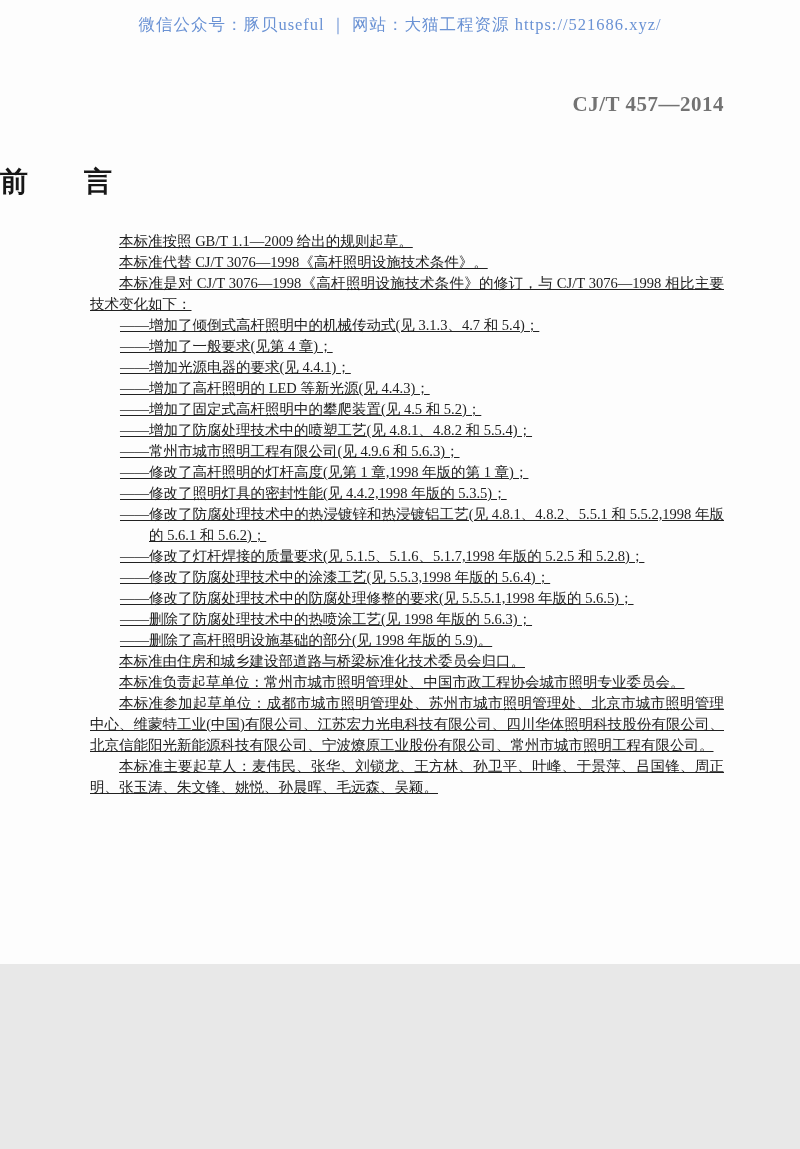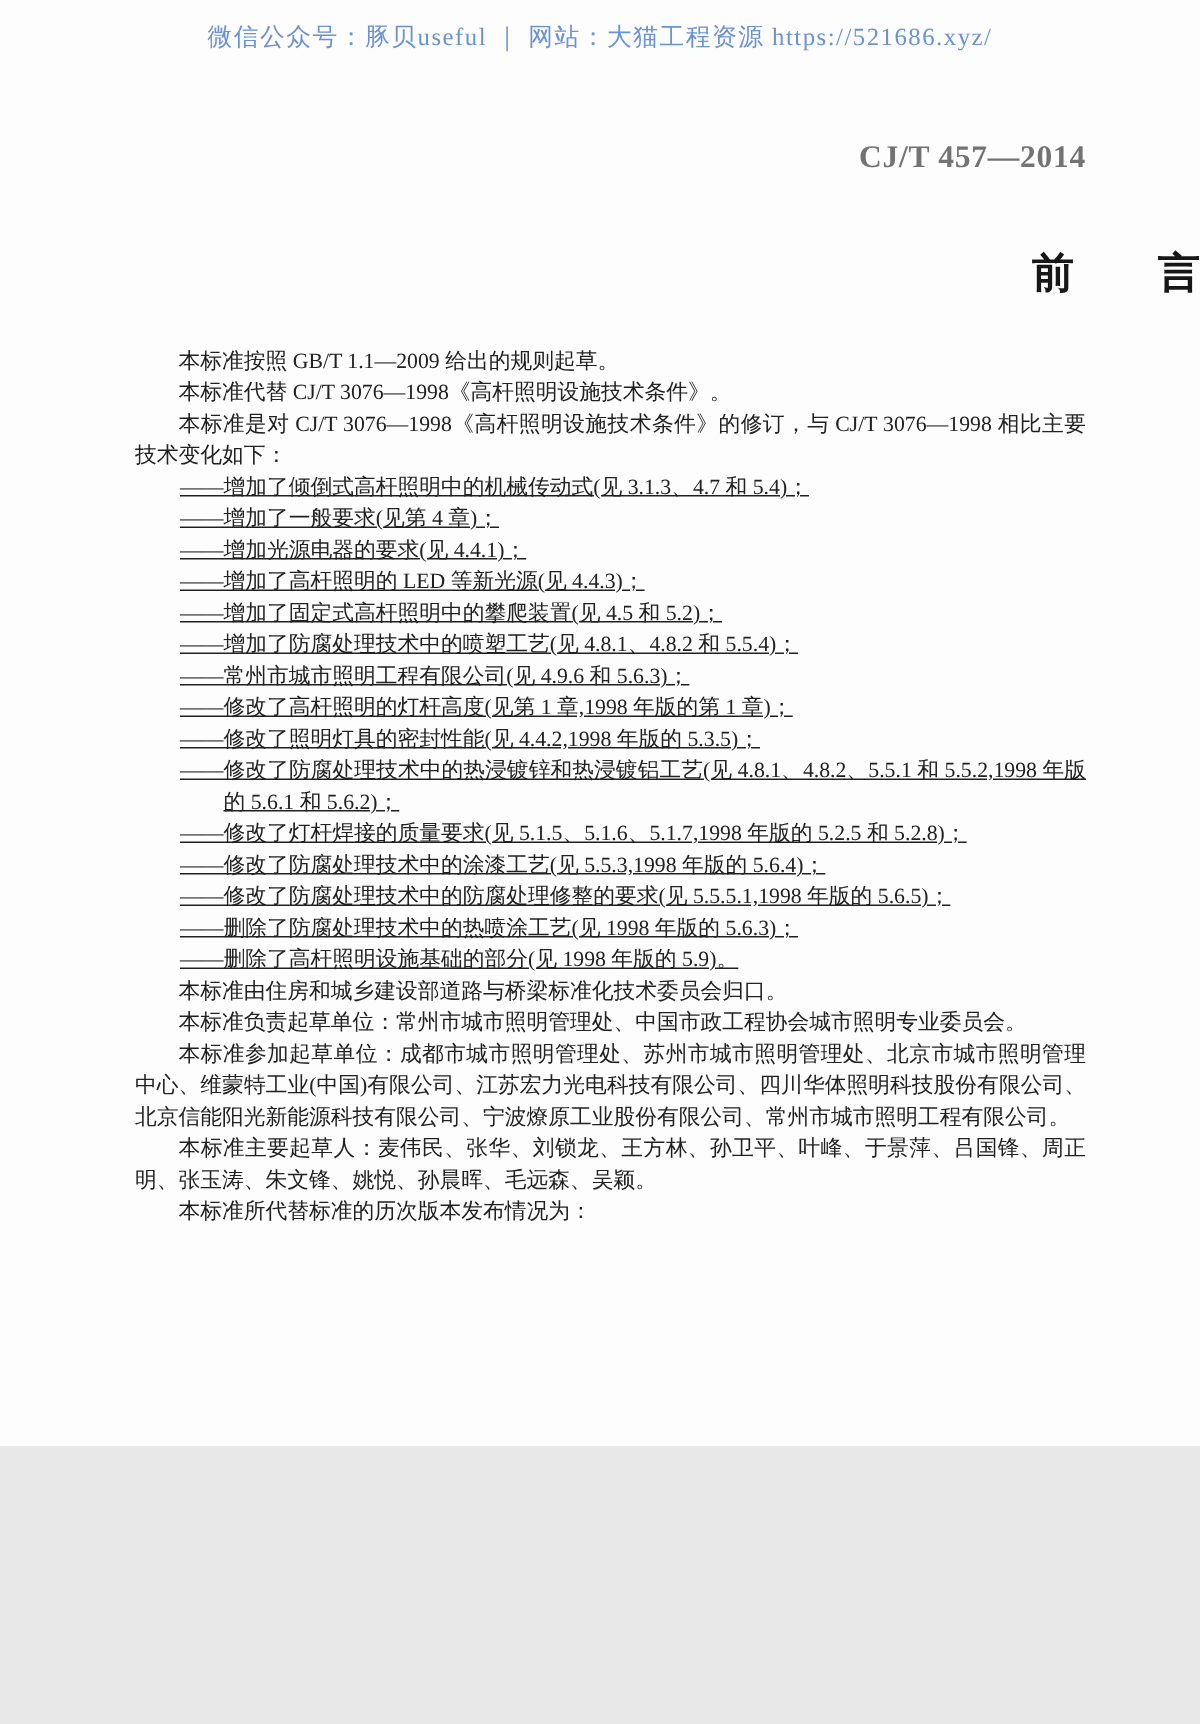--- a/index.html
+++ b/index.html
@@ -23,34 +23,34 @@
   .promo-top { top:14px; }
   .promo-bottom { top:1097px; }
   .doc-number {
     position:absolute; top:92px; right:76px;
     font-size:21px; font-weight:bold;
     letter-spacing:0.5px;
     color:#737373;
   }
   .fw-title {
     position:absolute; top:163px; left:0; width:100%;
-    text-align:right;
+    text-align:left;
     font-size:28px; font-weight:bold;
     white-space:pre;
     color:#171717;
     font-family:"Liberation Sans","DejaVu Sans",sans-serif;
   }
   .body-block {
     position:absolute; top:231px; left:90px; width:634px;
     font-size:14.5px; line-height:21px;
     text-align:justify;
     color:#212121;
   }
   .body-block p { margin:0; }
-  .para-indent { text-indent:2em; }
+  .para-indent { text-indent:2em;text-decoration:underline; }
   .para-bullet { padding-left:59px; text-indent:-29px;text-decoration:underline; }
   .page-number {
     position:absolute; top:1052px; left:688px;
     font-size:14px; font-weight:bold;
     color:#2a2a2a;
     letter-spacing:-1px;
   }
 </style>
 </head>
 <body>
@@ -80,20 +80,19 @@
       <p class="para-bullet">——修改了防腐处理技术中的热浸镀锌和热浸镀铝工艺(见 4.8.1、4.8.2、5.5.1 和 5.5.2,1998 年版的 5.6.1 和 5.6.2)；</p>
       <p class="para-bullet">——修改了灯杆焊接的质量要求(见 5.1.5、5.1.6、5.1.7,1998 年版的 5.2.5 和 5.2.8)；</p>
       <p class="para-bullet">——修改了防腐处理技术中的涂漆工艺(见 5.5.3,1998 年版的 5.6.4)；</p>
       <p class="para-bullet">——修改了防腐处理技术中的防腐处理修整的要求(见 5.5.5.1,1998 年版的 5.6.5)；</p>
       <p class="para-bullet">——删除了防腐处理技术中的热喷涂工艺(见 1998 年版的 5.6.3)；</p>
       <p class="para-bullet">——删除了高杆照明设施基础的部分(见 1998 年版的 5.9)。</p>
       <p class="para-indent">本标准由住房和城乡建设部道路与桥梁标准化技术委员会归口。</p>
       <p class="para-indent">本标准负责起草单位：常州市城市照明管理处、中国市政工程协会城市照明专业委员会。</p>
       <p class="para-indent">本标准参加起草单位：成都市城市照明管理处、苏州市城市照明管理处、北京市城市照明管理中心、维蒙特工业(中国)有限公司、江苏宏力光电科技有限公司、四川华体照明科技股份有限公司、北京信能阳光新能源科技有限公司、宁波燎原工业股份有限公司、常州市城市照明工程有限公司。</p>
       <p class="para-indent">本标准主要起草人：麦伟民、张华、刘锁龙、王方林、孙卫平、叶峰、于景萍、吕国锋、周正明、张玉涛、朱文锋、姚悦、孙晨晖、毛远森、吴颖。</p>
-      <p class="para-indent">本标准所代替标准的历次版本发布情况为：</p>
     </div>
 
   <div class="page-number">Ⅲ</div>
 
   <div class="promo promo-bottom" style="color: rgb(106, 146, 212);">微信公众号：豚贝useful ｜ 网站：大猫工程资源 https://521686.xyz/</div>
 
 </div>
 
 </body></html>

